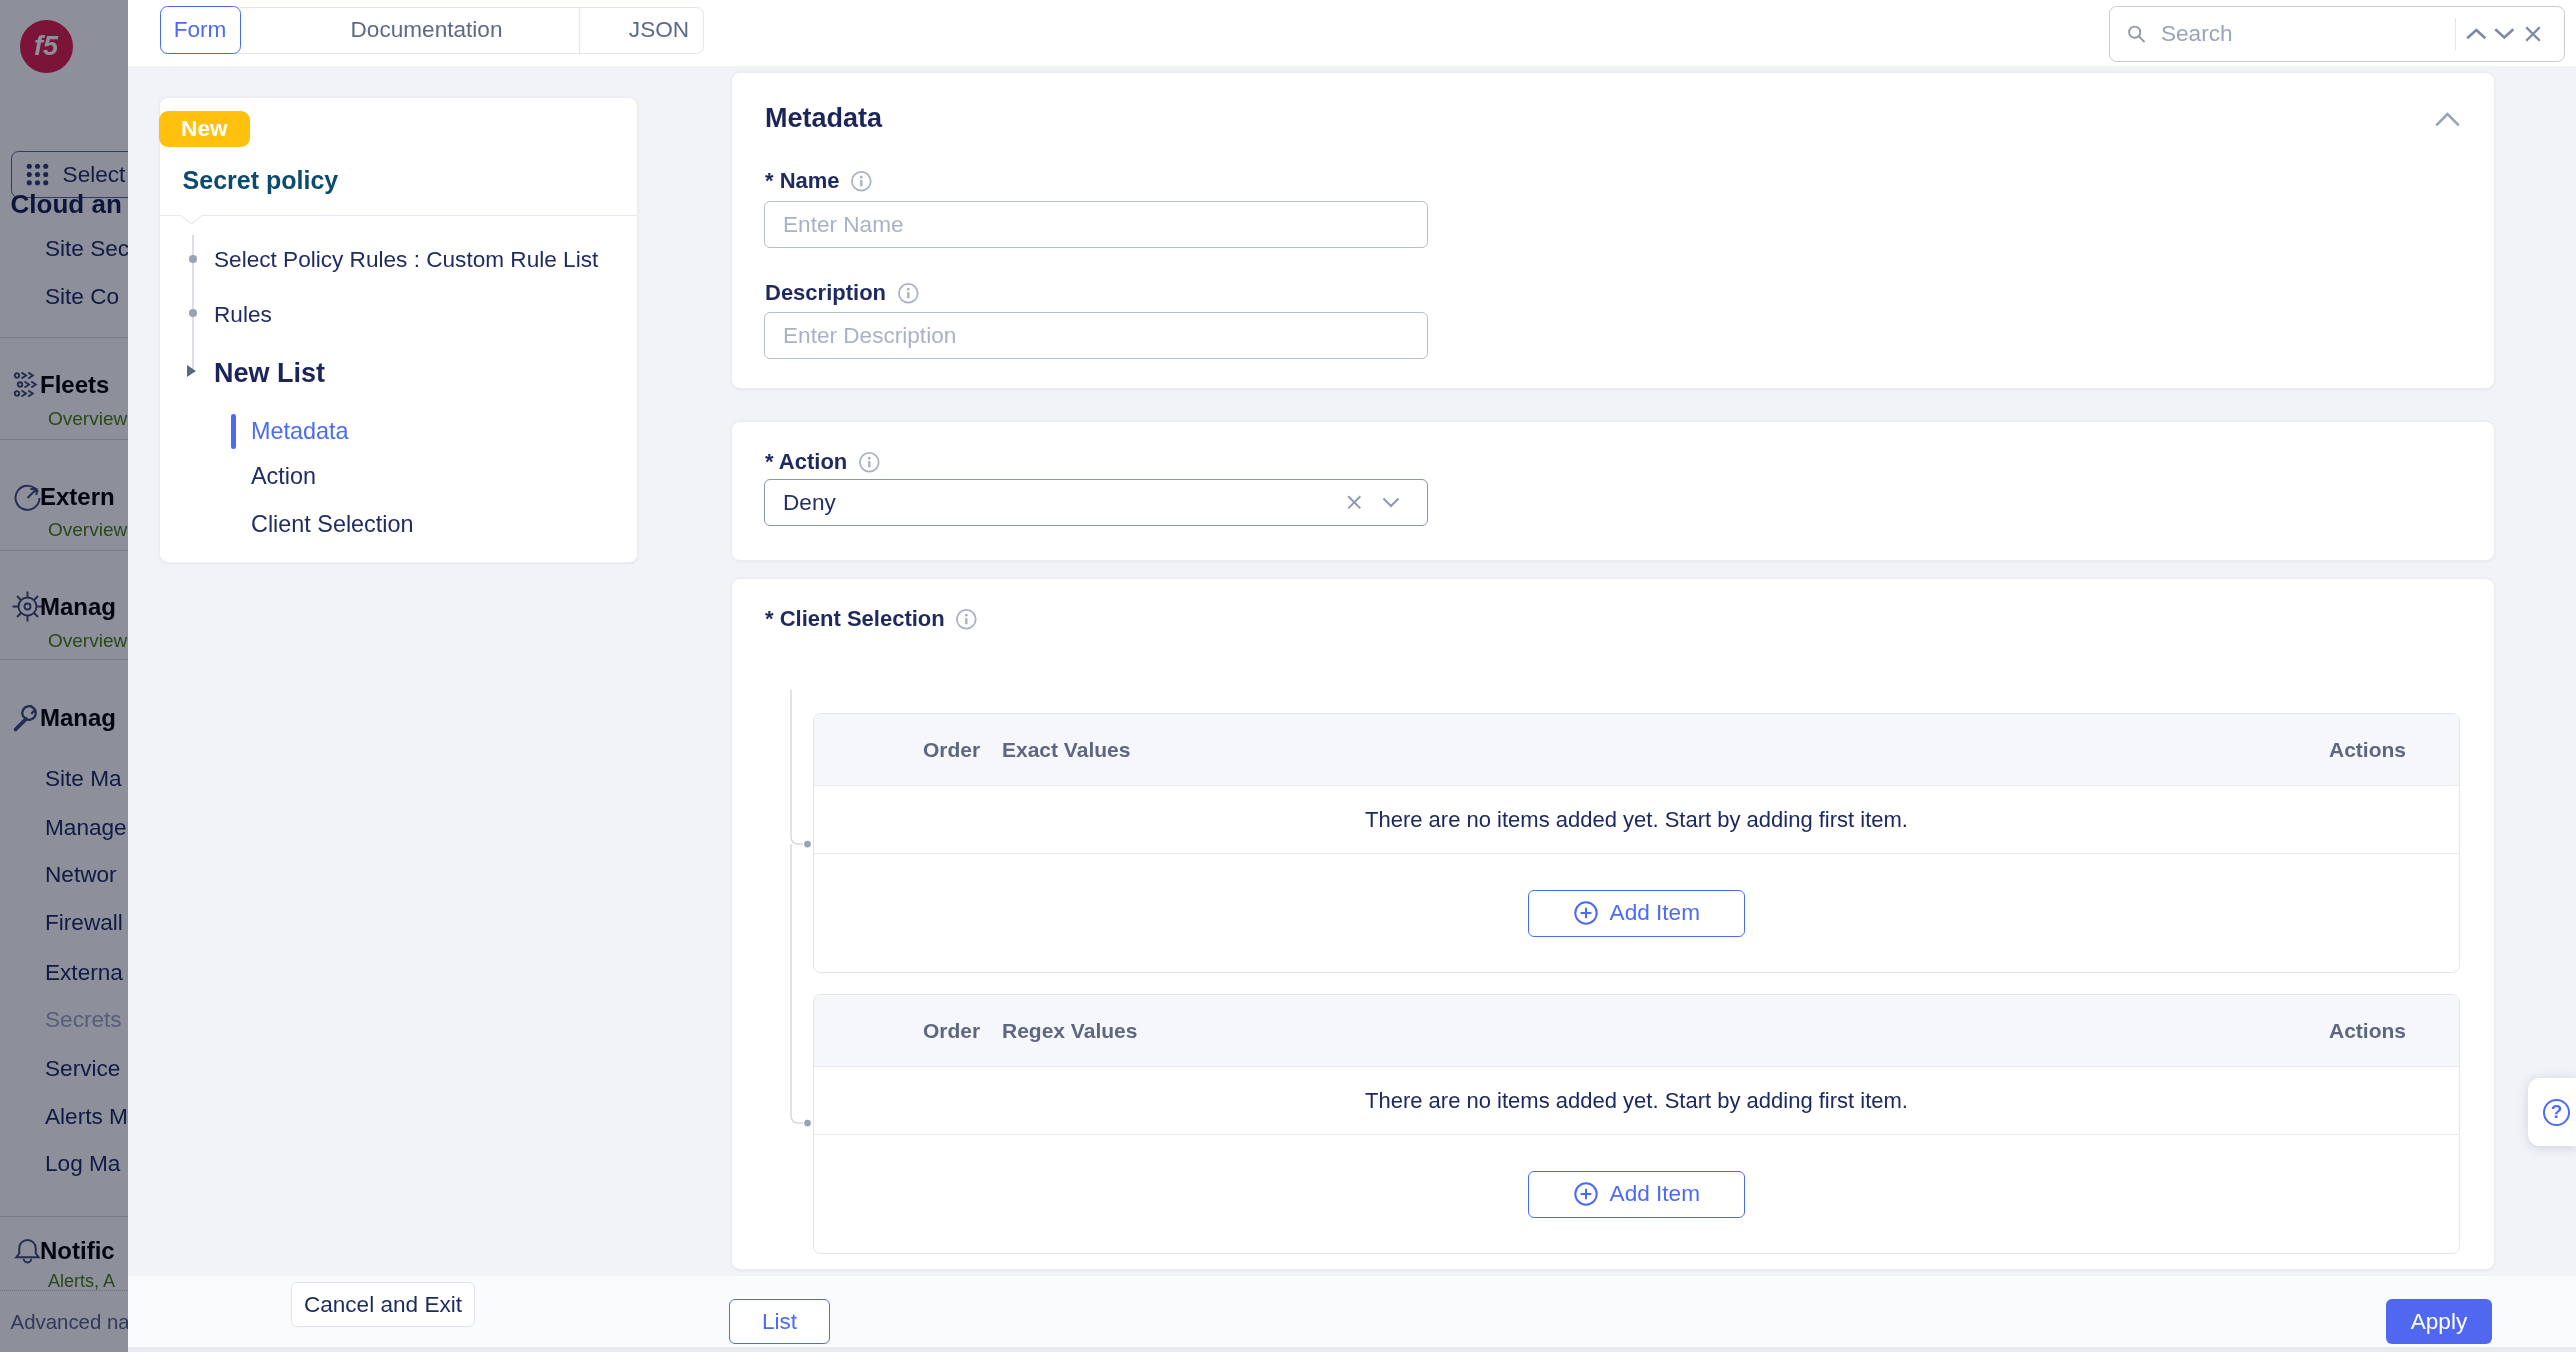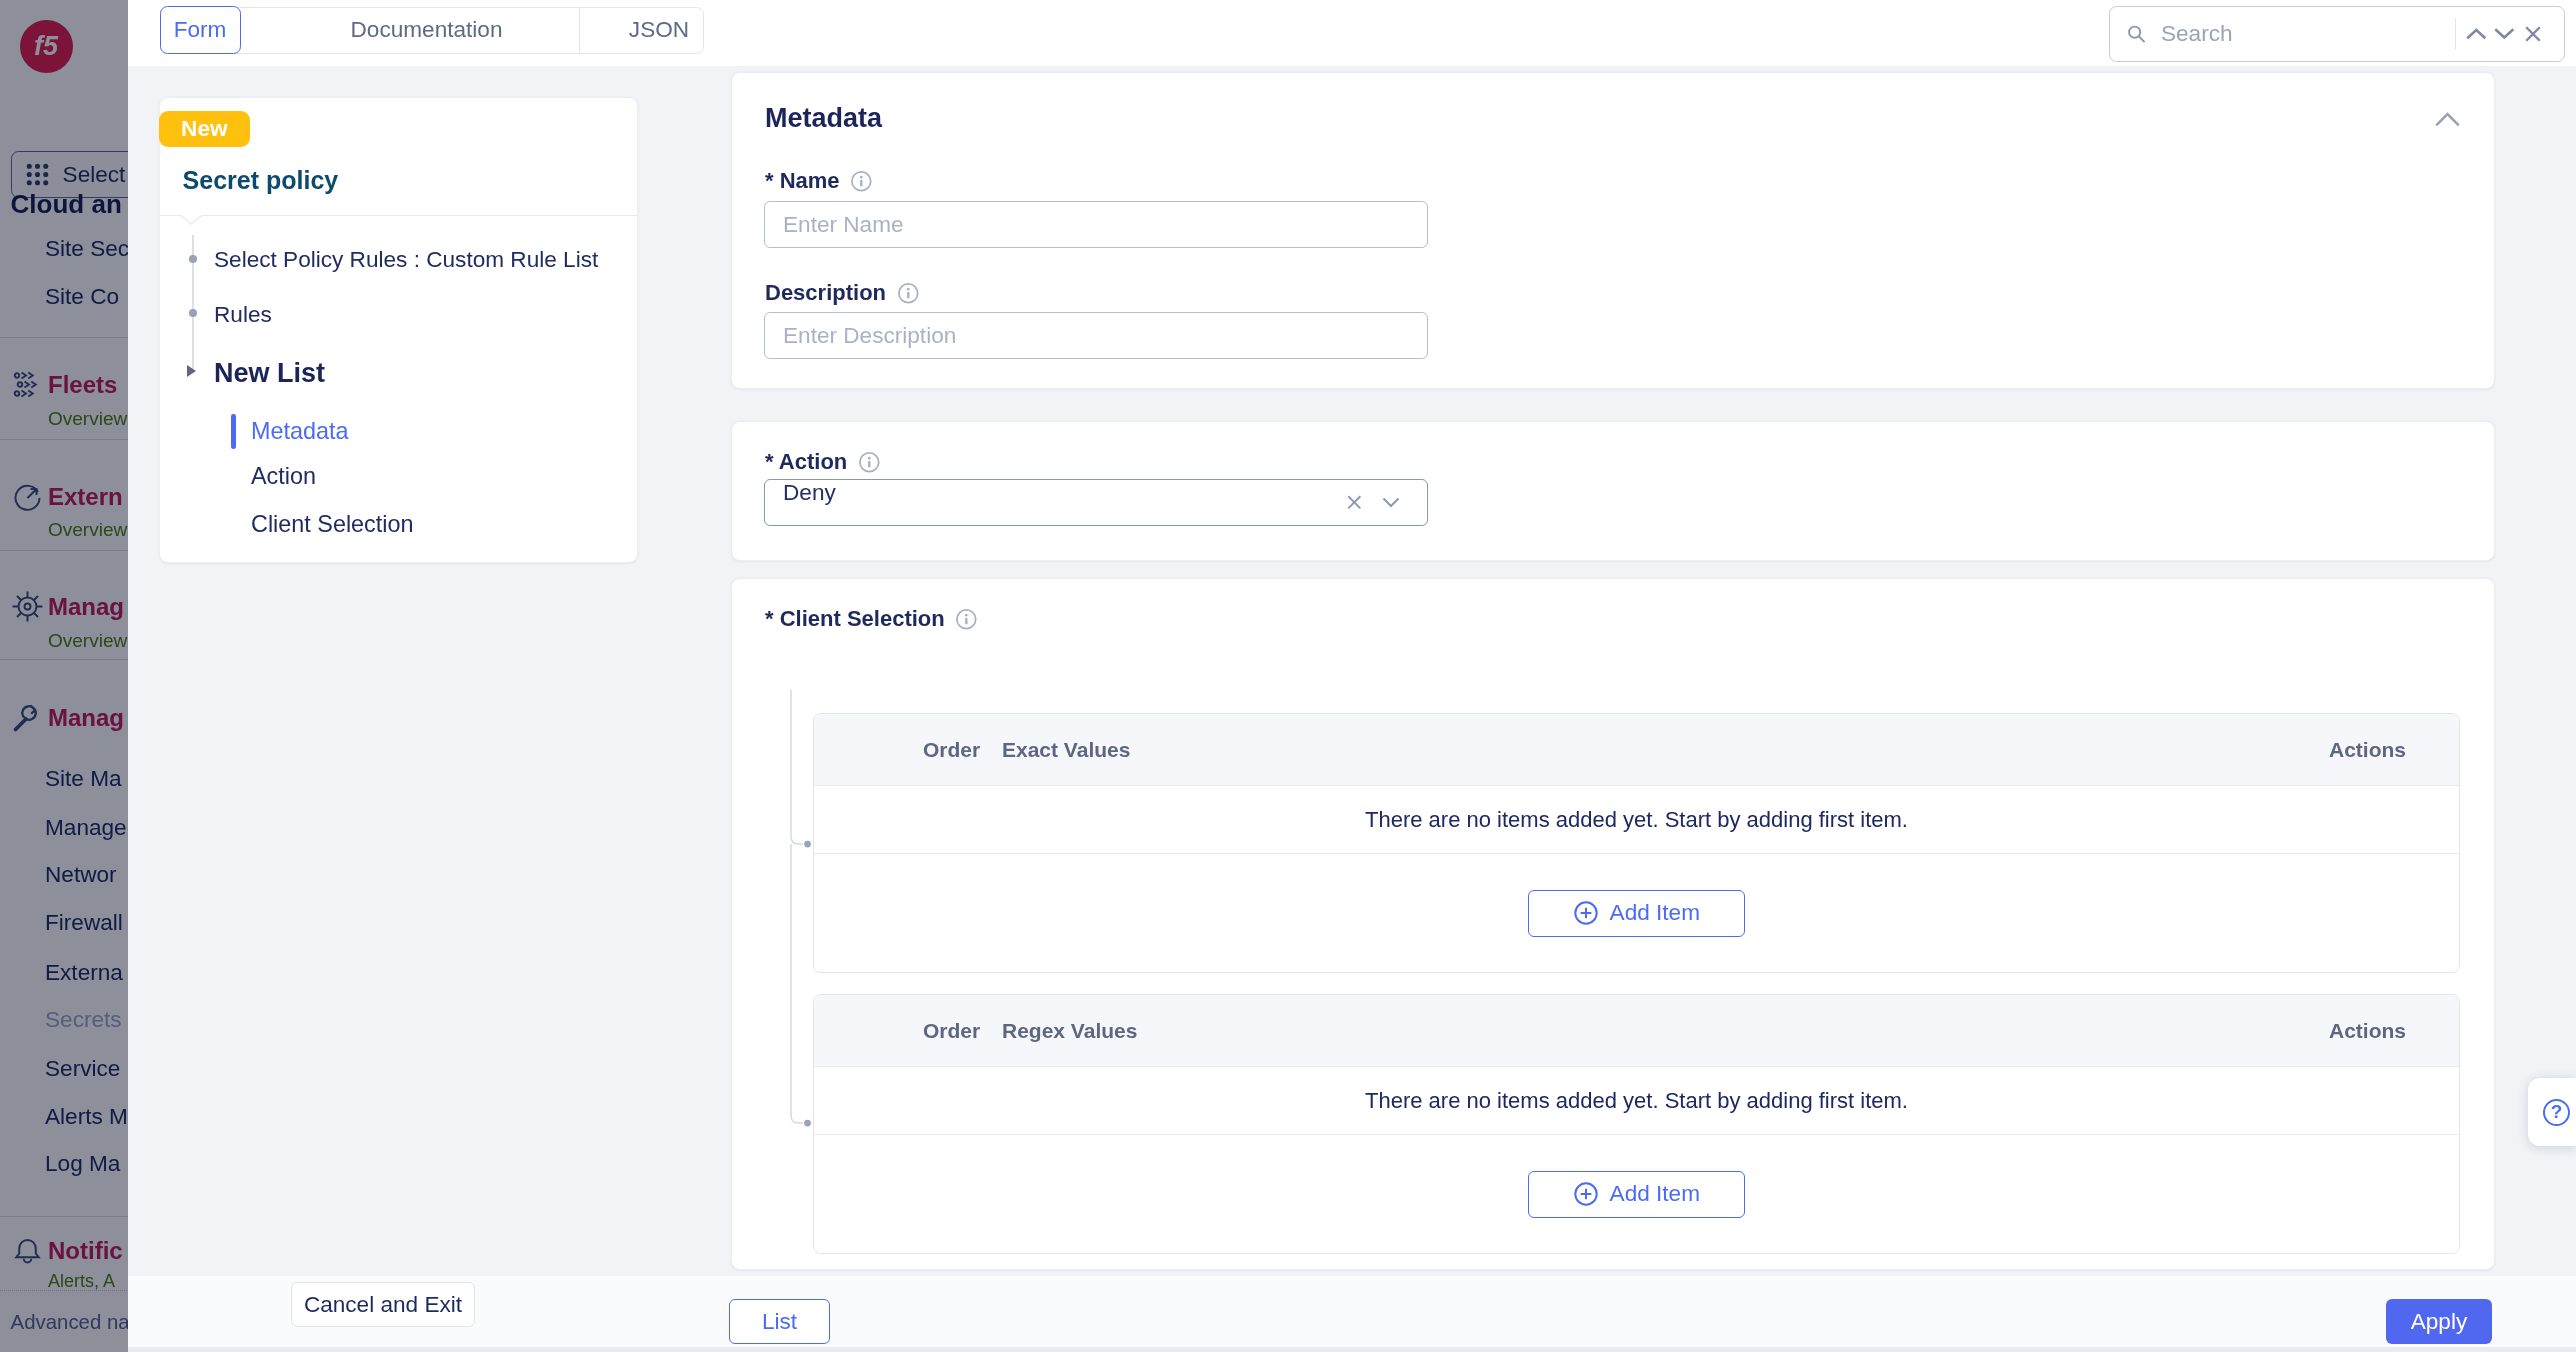--- a/index.html
+++ b/index.html
@@ -10,21 +10,21 @@
   
   #sidebar { position:absolute; left:0; top:0; width:128px; height:1353px; background:#ffffff; overflow:hidden; }
   #sidebar .inner { position:absolute; left:0; top:0; width:347px; height:1353px; }
   #sidebar .overlay { position:absolute; left:0; top:0; width:128px; height:1353px; background:rgba(6,11,34,0.46); z-index:5; }
   .f5logo { position:absolute; left:19.6px; top:19.6px; width:53px; height:53px; border-radius:50%; background:#e01b4c; color:#fff; font-weight:bold; font-style:italic; font-size:27px; display:flex; align-items:center; justify-content:center; }
   .selectsvc { position:absolute; left:10.6px; top:151px; width:181px; height:47px; border:1.5px solid #5a6694; border-radius:7.5px; display:flex; align-items:center; gap:12px; padding-left:12px; font-size:22.6px; color:#1e2a5e; background:#fdfdfe; }
   .nav-head { position:absolute; left:10.6px; font-size:26px; font-weight:bold; color:#141f52; white-space:nowrap; }
   .nav-link { position:absolute; left:45px; font-size:22.6px; color:#1d2a60; white-space:nowrap; }
   .nav-link.active { color:#9aa4c4; }
   .nav-group-icon { position:absolute; left:10.6px; width:33px; height:33px; color:#3c4878; }
-  .nav-group-title { position:absolute; left:48px; font-size:24px; font-weight:bold; color:#be185d; white-space:nowrap; }
+  .nav-group-title { position:absolute; left:40px; font-size:24px; font-weight:bold; color:#000000; white-space:nowrap; }
   .nav-group-sub { position:absolute; left:48px; font-size:19px; color:#4d7c0f; white-space:nowrap; }
   .nav-div { position:absolute; left:0; width:347px; border-top:0.8px solid #d9dce6; }
   .nav-div.dotted { border-top:1.5px dotted #c3c8d6; }
   .advanced { position:absolute; left:10.6px; font-size:20.4px; color:#55608c; white-space:nowrap; }
 
   
   #topbar { position:absolute; left:128px; top:0; width:2448px; height:66px; background:#ffffff; }
   .tabgroup { position:absolute; left:32px; top:6.8px; height:47px; display:flex; border:1.5px solid #e2e5ec; border-radius:7.5px; background:#fff;gap:35px; }
   .tab { display:flex; align-items:center; justify-content:center; font-size:22.6px; color:#5d6a85; cursor:pointer; }
   .tab.doc { width:306px; border-right:1.5px solid #e2e5ec; }
@@ -51,21 +51,21 @@
   .wiz-sub { position:absolute; left:91px; font-size:23.4px; color:#202c62; cursor:pointer; white-space:nowrap; }
   .wiz-sub.active { color:#4c6bf5; }
 
   
   .card { position:absolute; left:731px; width:1764px; background:#fff; border-radius:9px; border:0.8px solid #ebedf2; box-shadow:0 0.8px 2.3px rgba(20,30,70,0.06); }
   .sec-title { position:absolute; left:33px; font-size:27px; font-weight:bold; color:#1b2559; }
   .collapse { position:absolute; right:33px; top:38px; cursor:pointer; }
   .f-label { position:absolute; left:33px; display:flex; align-items:center; gap:10.6px; font-size:22px; font-weight:bold; color:#1e2a5e; }
   .txt-input { position:absolute; left:32px; width:664px; height:47px; border:1.5px solid #b6bdcb; border-radius:6px; font-size:22.6px; color:#1e2a5e; padding:0 18px; outline:none; font-family:"Liberation Sans",sans-serif; background:#fff; }
   .txt-input::placeholder { color:#a9b2c5; }
-  .sel { position:absolute; left:32px; width:664px; height:47px; border:1.5px solid #8d97ac; border-radius:6px; background:#fff; display:flex; padding:0 27px 0 18px; font-size:22.6px; color:#242f66; cursor:pointer; }
+  .sel { position:absolute; left:32px; width:664px; height:47px; border:1.5px solid #8d97ac; border-radius:6px; background:#fff; display:flex; align-items:center; padding:0 27px 0 18px; font-size:22.6px; color:#242f66; cursor:pointer; }
   .sel .val { flex:1; }
   .sel .icn { display:flex; align-items:center; justify-content:center; color:#8e99b3; }
   .sel .pre { margin-right:13.6px; color:#9aa6bd; display:flex; align-items:center; }
 
   
   .tbl { position:absolute; left:81px; width:1647px; height:260px; border:0.8px solid #e2e6ec; border-radius:7.5px; background:#fff; overflow:hidden; }
   .tbl-head { height:72px; background:#f6f7fa; border-bottom:0.8px solid #e7eaef; display:flex; align-items:center; padding:0 53px 0 109px; font-size:21px; font-weight:bold; color:#5d6780; }
   .tbl-head .c1 { width:79px; }
   .tbl-head .c2 { flex:1; }
   .tbl-row { height:68px; border-bottom:0.8px solid #e7eaef; display:flex; align-items:center; justify-content:center; font-size:22px; color:#1d2962; }

